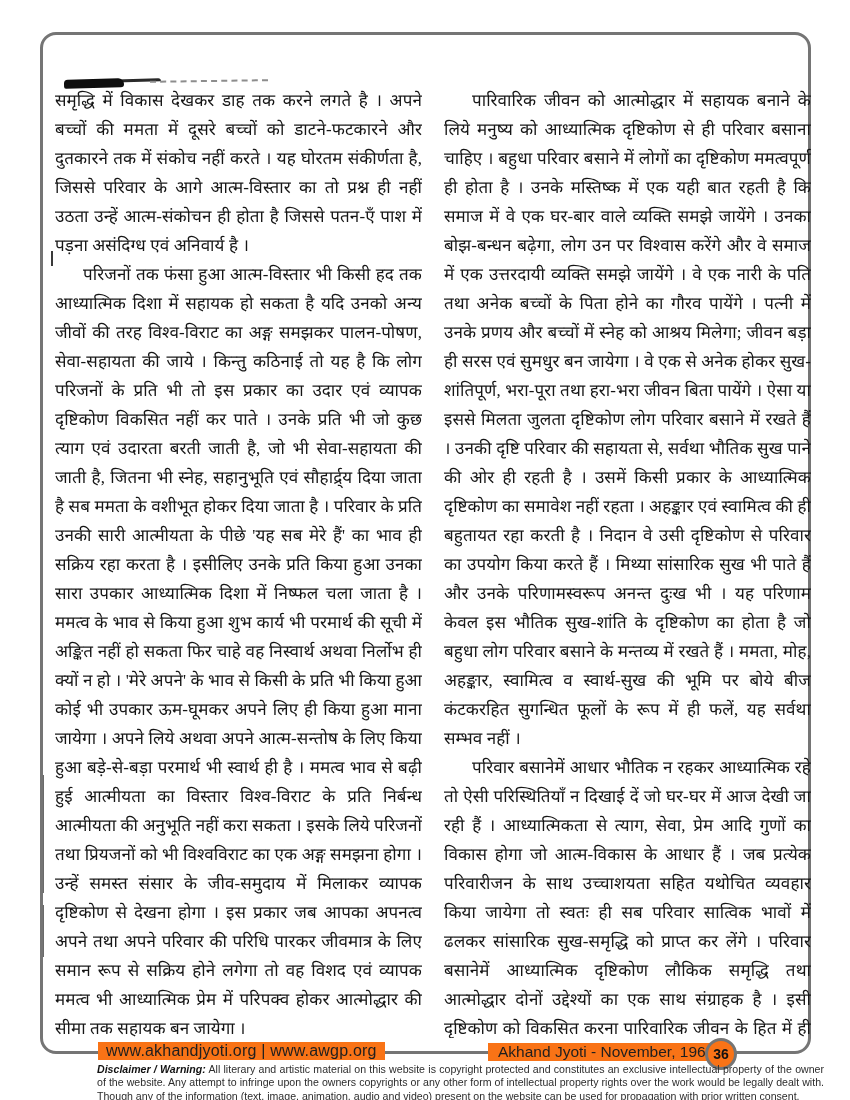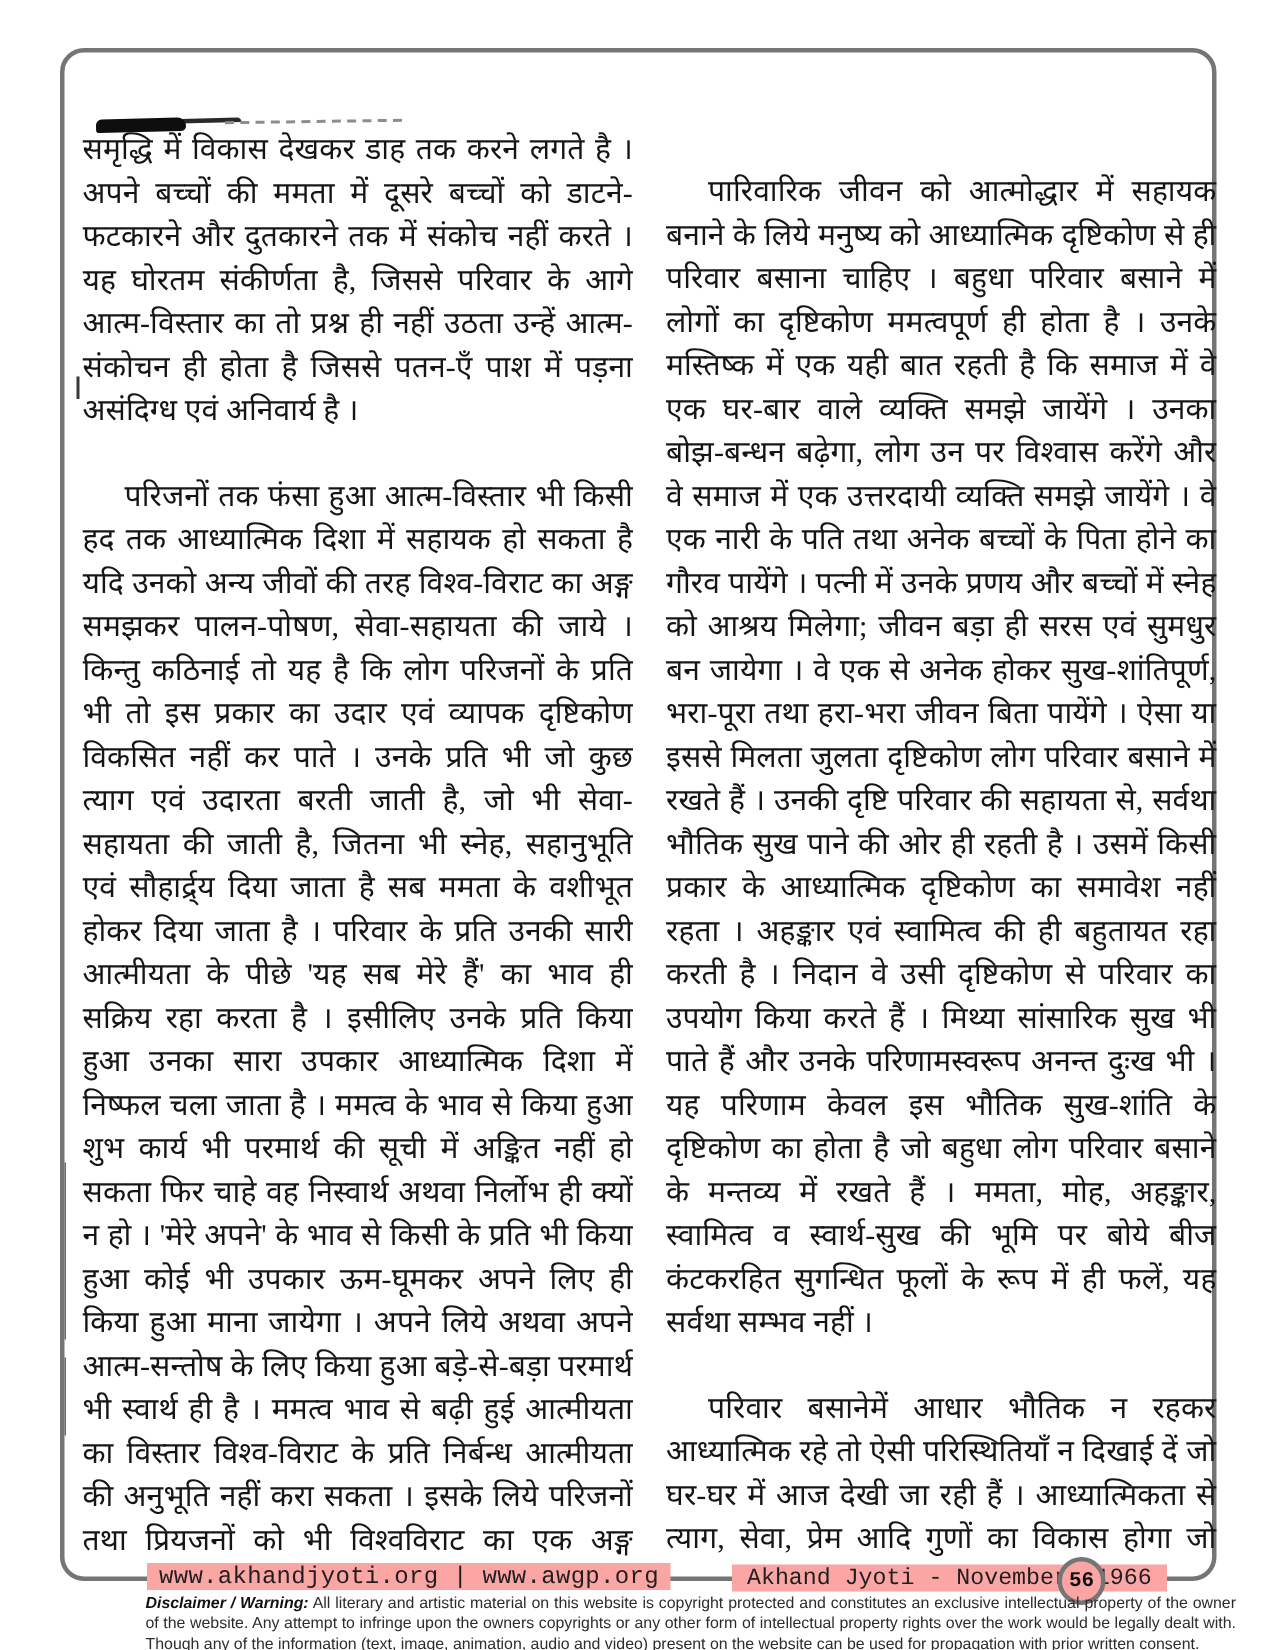--- a/index.html
+++ b/index.html
@@ -25,27 +25,27 @@
   .m1{ left:51px; top:251px; width:2px; height:15px; }
   .m2{ left:43px; top:775px; width:1px; height:118px; background:#6a6a6a; }
   .m3{ left:43px; top:905px; width:1px; height:52px; background:#6a6a6a; }
 
   .content{
     position:absolute; left:55px; top:86px; width:756px; height:952px;
     display:flex; gap:22px; overflow:hidden;
   }
   .col{ width:367px; overflow:hidden; }
   .col p{
-    font-size:20px; line-height:29px; color:#151515;
+    font-size:17px; line-height:29px; color:#151515;
     text-align:justify; letter-spacing:0.1px;
   }
-  .col p.ind{ text-indent:28px;margin-top:28px; }
+  .col p.ind{ text-indent:28px; }
 
   
-  .foot-item{ position:absolute; background:#fca5a5; font-family:Liberation Mono, monospace; }
+  .foot-item{ position:absolute; background:#f97316; font-family:Liberation Sans, sans-serif; }
   .url{
     left:98px; top:1042px; padding:0 8px; font-size:16px; color:#1f1f1f;
     text-decoration:none; letter-spacing:0.2px;
   }
   .src{
     left:488px; top:1043px; padding:0 10px; font-size:15.5px; color:#1f1f1f;
   }
   .pagenum{
     left:705px; top:1038px; width:32px; height:32px; border:3px solid #757575;
     border-radius:50%; font-size:14px; font-weight:bold; color:#111;
@@ -78,17 +78,17 @@
     </div>
     <div class="col">
       <p class="ind">पारिवारिक जीवन को आत्मोद्धार में सहायक बनाने के लिये मनुष्य को आध्यात्मिक दृष्टिकोण से ही परिवार बसाना चाहिए । बहुधा परिवार बसाने में लोगों का दृष्टिकोण ममत्वपूर्ण ही होता है ।  उनके मस्तिष्क में एक यही बात रहती है कि समाज में वे एक घर-बार वाले व्यक्ति समझे जायेंगे ।  उनका बोझ-बन्धन बढ़ेगा, लोग उन पर विश्वास करेंगे और वे समाज में एक उत्तरदायी व्यक्ति समझे जायेंगे । वे एक नारी के पति तथा अनेक बच्चों के पिता होने का गौरव पायेंगे । पत्नी में उनके प्रणय और बच्चों में स्नेह को आश्रय मिलेगा; जीवन बड़ा ही सरस एवं सुमधुर बन जायेगा ।  वे एक से अनेक होकर सुख-शांतिपूर्ण, भरा-पूरा तथा हरा-भरा जीवन बिता पायेंगे । ऐसा या इससे मिलता जुलता दृष्टिकोण लोग परिवार बसाने में रखते हैं । उनकी दृष्टि परिवार की सहायता से, सर्वथा भौतिक सुख पाने की ओर ही रहती है ।  उसमें किसी प्रकार के आध्यात्मिक दृष्टिकोण का समावेश नहीं रहता ।  अहङ्कार एवं स्वामित्व की ही बहुतायत रहा करती है ।  निदान वे उसी दृष्टिकोण से परिवार का उपयोग किया करते हैं ।  मिथ्या सांसारिक सुख भी पाते हैं और उनके परिणामस्वरूप अनन्त दुःख भी ।  यह परिणाम केवल इस भौतिक सुख-शांति के दृष्टिकोण का होता है जो बहुधा लोग परिवार बसाने के मन्तव्य में रखते हैं । ममता, मोह, अहङ्कार, स्वामित्व व स्वार्थ-सुख की भूमि पर बोये बीज कंटकरहित सुगन्धित फूलों के रूप में ही फलें, यह सर्वथा सम्भव नहीं ।</p>
       <p class="ind">परिवार बसानेमें आधार भौतिक न रहकर आध्यात्मिक रहे तो ऐसी परिस्थितियाँ न दिखाई दें जो घर-घर में आज देखी जा रही हैं । आध्यात्मिकता से त्याग, सेवा, प्रेम आदि गुणों का विकास होगा जो आत्म-विकास के  आधार  हैं । जब प्रत्येक परिवारीजन के साथ उच्चाशयता सहित यथोचित व्यवहार किया जायेगा तो स्वतः ही सब परिवार सात्विक भावों में ढलकर सांसारिक सुख-समृद्धि को प्राप्त कर लेंगे । परिवार बसानेमें आध्यात्मिक दृष्टिकोण लौकिक समृद्धि तथा आत्मोद्धार दोनों उद्देश्यों का एक साथ संग्राहक है । इसी दृष्टिकोण को विकसित करना पारिवारिक जीवन के हित में ही है ।</p>
 
     </div>
   </div>
 
   <a class="foot-item url" href="#">www.akhandjyoti.org | www.awgp.org</a>
   <span class="foot-item src">Akhand Jyoti - November, 1966</span>
-  <span class="foot-item pagenum">56</span>
+  <span class="foot-item pagenum">36</span>
 
   <p class="disclaimer"><b>Disclaimer / Warning:</b><span> All literary and artistic material on this website is copyright protected and constitutes an exclusive intellectual property of the owner of the website. Any attempt to infringe upon the owners copyrights or any other form of intellectual property rights over the work would be legally dealt with. Though any of the information (text, image, animation, audio and video) present on the website can be used for propagation with prior written consent.</span></p>
 
 </div>
 
 </body></html>

